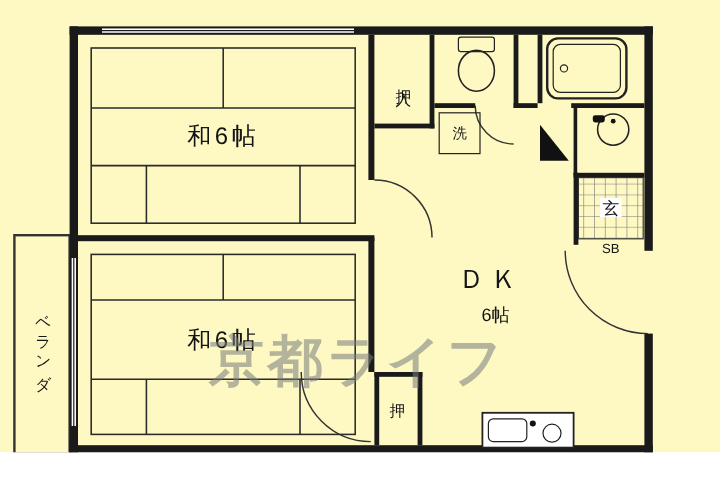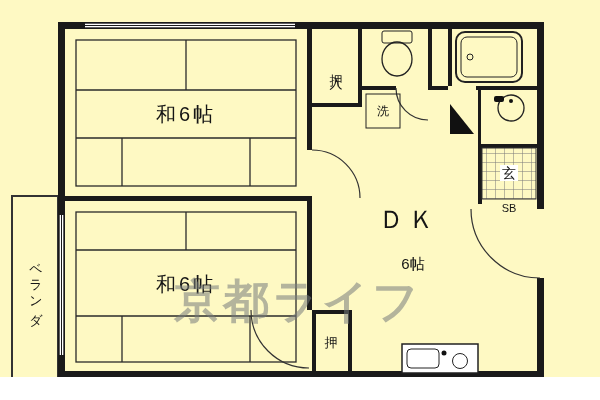--- a/index.html
+++ b/index.html
@@ -4,21 +4,21 @@
 <style>
   html,body{margin:0;padding:0;background:#fff;}
   .stage{position:relative;width:600px;height:377px;background:#fef9c3;overflow:hidden;
          font-family:"Liberation Sans","DejaVu Sans",sans-serif;}
   .stage svg{position:absolute;left:0;top:0;}
   .lbl{position:absolute;transform:translate(-50%,-50%);color:#151515;line-height:1;
        white-space:nowrap;z-index:3;}
   .vert{writing-mode:vertical-rl;text-orientation:upright;letter-spacing:2px;}
   #lbl-washitsu-top{left:186px;top:114px;font-size:20px;letter-spacing:3px;}
   #lbl-washitsu-bottom{left:186px;top:284px;font-size:20px;letter-spacing:3px;}
-  #lbl-dk{left:409px;top:219px;font-size:25px;letter-spacing:5px;}
+  #lbl-dk{left:409px;top:233px;font-size:22px;letter-spacing:5px;}
   #lbl-dk-size{left:413px;top:263px;font-size:15px;}
   #lbl-closet-top{left:336px;top:66px;font-size:13px;}
   #lbl-closet-bottom{left:331px;top:342px;font-size:13px;}
   #lbl-laundry{left:383px;top:111px;font-size:12px;}
   #lbl-entrance{left:509px;top:173px;font-size:14px;background:#fff;padding:1px 2px;}
   #lbl-sb{left:509px;top:208px;font-size:11px;text-align:center;}
   #lbl-veranda{left:36px;top:287px;font-size:13px;}
   #watermark{left:298px;top:301px;font-size:46px;font-weight:bold;letter-spacing:3px;
              color:rgba(118,124,124,0.55);z-index:4;}
 </style>

